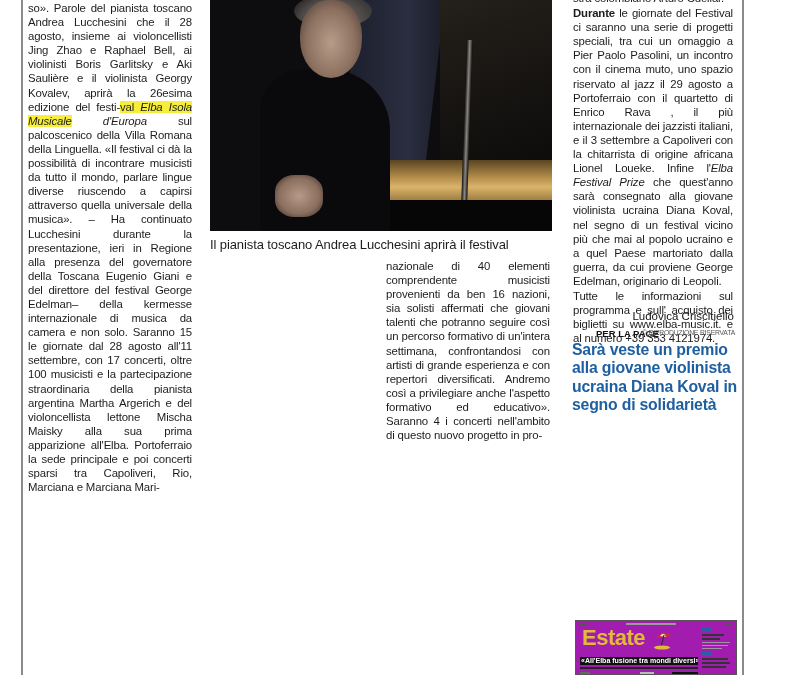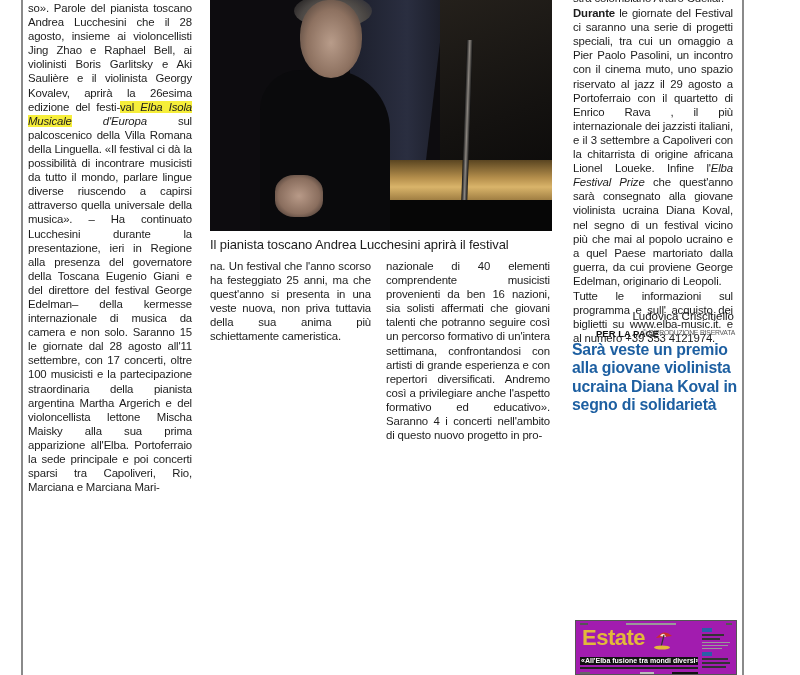--- a/index.html
+++ b/index.html
@@ -138,21 +138,20 @@
   <div class="piano-prop"></div>
   <div class="piano-rim"></div>
   <div class="person-body"></div>
   <div class="person-hair"></div>
   <div class="person-head"></div>
   <div class="person-hands"></div>
 </div>
 <div class="caption">Il pianista toscano Andrea Lucchesini aprirà il festival</div>
 
 <div class="col col-2">
-  <p>na. Un festival che l'anno scorso ha festeggiato 25 anni, ma che quest'anno si presenta in una veste nuova, non priva tuttavia della sua anima più schiettamente cameristica.</p>
 </div>
 
 <div class="col col-3">
   <p>nazionale di 40 elementi comprendente musicisti provenienti da ben 16 nazioni, sia solisti affermati che giovani talenti che potranno seguire così un percorso formativo di un'intera settimana, confrontandosi con artisti di grande esperienza e con repertori diversificati. Andremo così a privilegiare anche l'aspetto formativo ed educativo». Saranno 4 i concerti nell'ambito di questo nuovo progetto in pro-</p>
 </div>
 
 <div class="col col-4" style="top:-10px;">
   <p>stra colombiano Arturo Cuellar.</p>
   <p><span class="b">Durante</span><span> le giornate del Festival ci saranno una serie di progetti speciali, tra cui un omaggio a Pier Paolo Pasolini, un incontro con il cinema muto, uno spazio riservato al jazz il 29 agosto a Portoferraio con il quartetto di Enrico Rava , il più internazionale dei jazzisti italiani, e il 3 settembre a Capoliveri con la chitarrista di origine africana Lionel Loueke. Infine l'</span><span class="it">Elba Festival Prize</span><span> che quest'anno sarà consegnato alla giovane violinista ucraina Diana Koval, nel segno di un festival vicino più che mai al popolo ucraino e a quel Paese martoriato dalla guerra, da cui proviene George Edelman, originario di Leopoli.</span></p>
   <p>Tutte le informazioni sul programma e sull' acquisto dei biglietti su www.elba-music.it. e al numero +39 353 4121974.</p>

